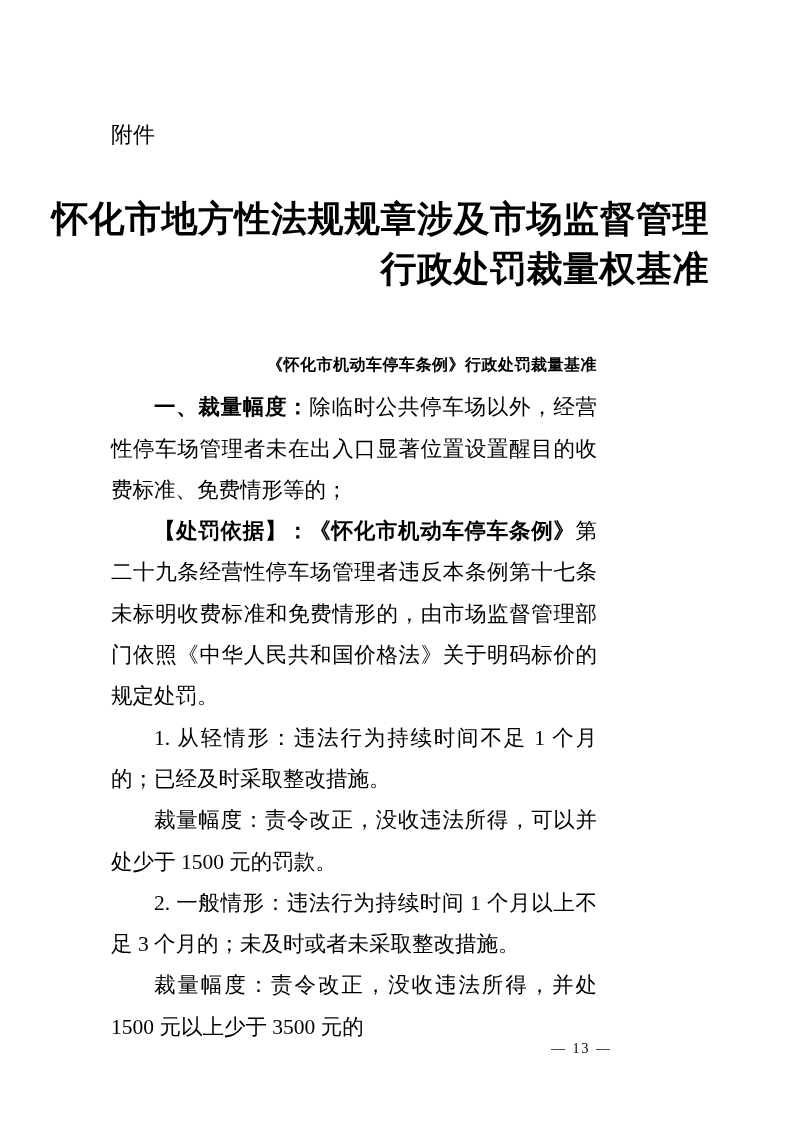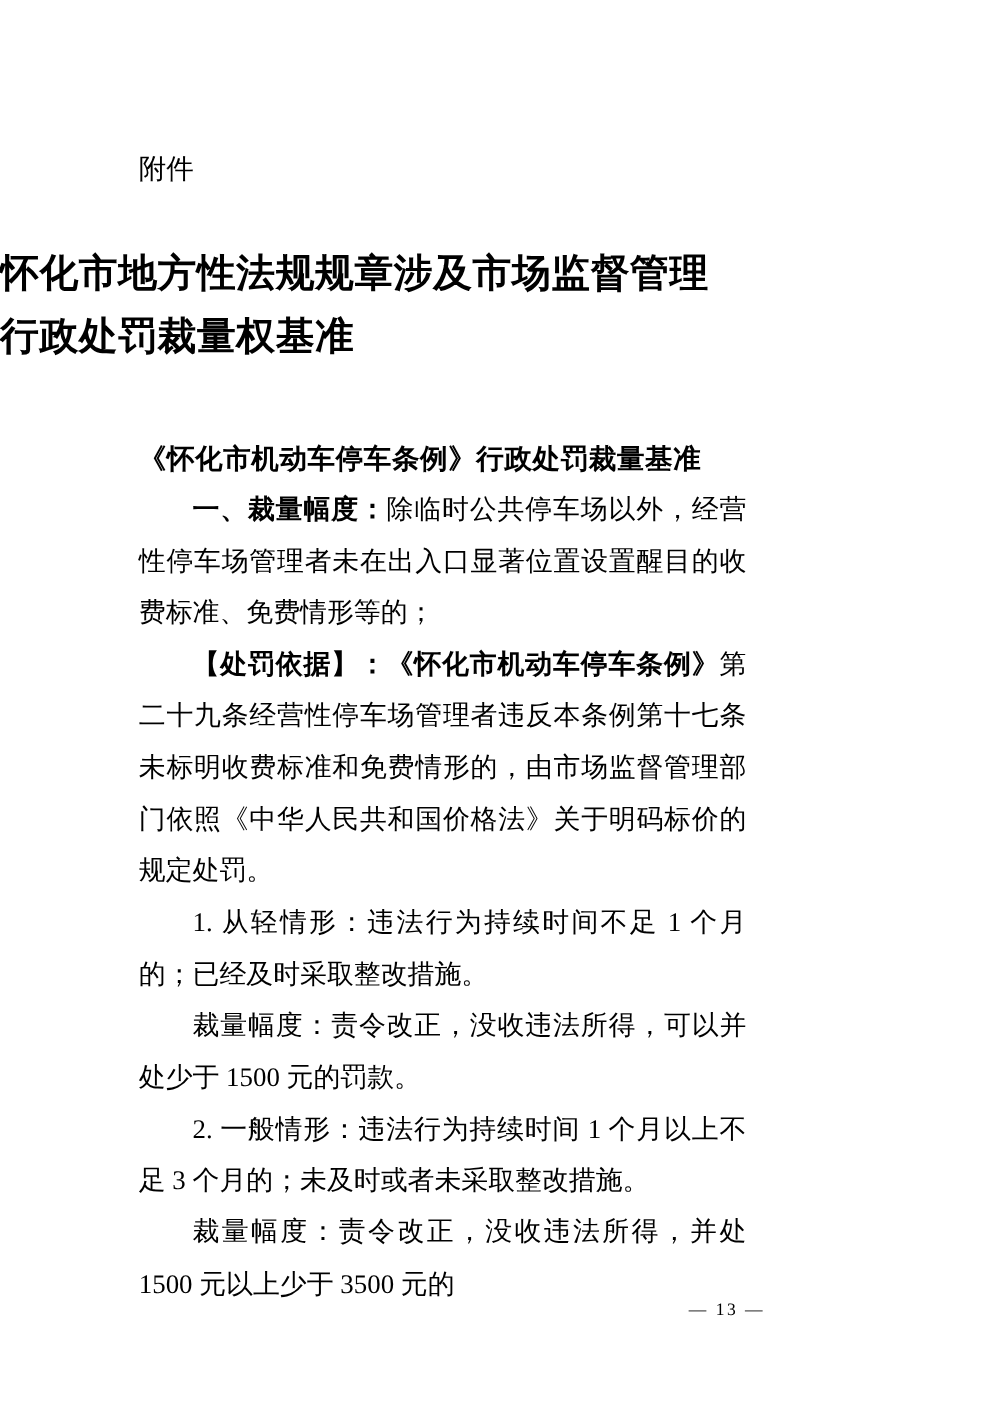--- a/index.html
+++ b/index.html
@@ -24,45 +24,46 @@
     font-size: 22px;
     line-height: 26px;
     font-weight: 500;
   }
   .doc-title {
     position: absolute;
     left: 0;
     right: 0;
     top: 194px;
     margin: 0;
-    text-align: left;
-    font-size: 31px;
+    text-align: right;
+    font-size: 36px;
     line-height: 50px;
     font-weight: 700;
     letter-spacing: 0.5px;
   }
   .doc-title .title-line {
     display: block;
   }
   .body-text {
     position: absolute;
     left: 111px;
     right: 112px;
     top: 346px;
     font-size: 21.5px;
     line-height: 41.3px;
     text-align: justify;
   }
   .section-heading {
     margin: 0;
-    text-align: left;
-    font-size: 22px;
+    text-align: right;
+    font-size: 16px;
     font-weight: 700;
     line-height: 41.3px;
     letter-spacing: 0.5px;
+    font-family: Liberation Mono, monospace;
   }
   .body-text p {
     margin: 0;
     text-indent: 2em;
   }
   .body-text b {
     font-weight: 700;
   }
   .page-number {
     position: absolute;

